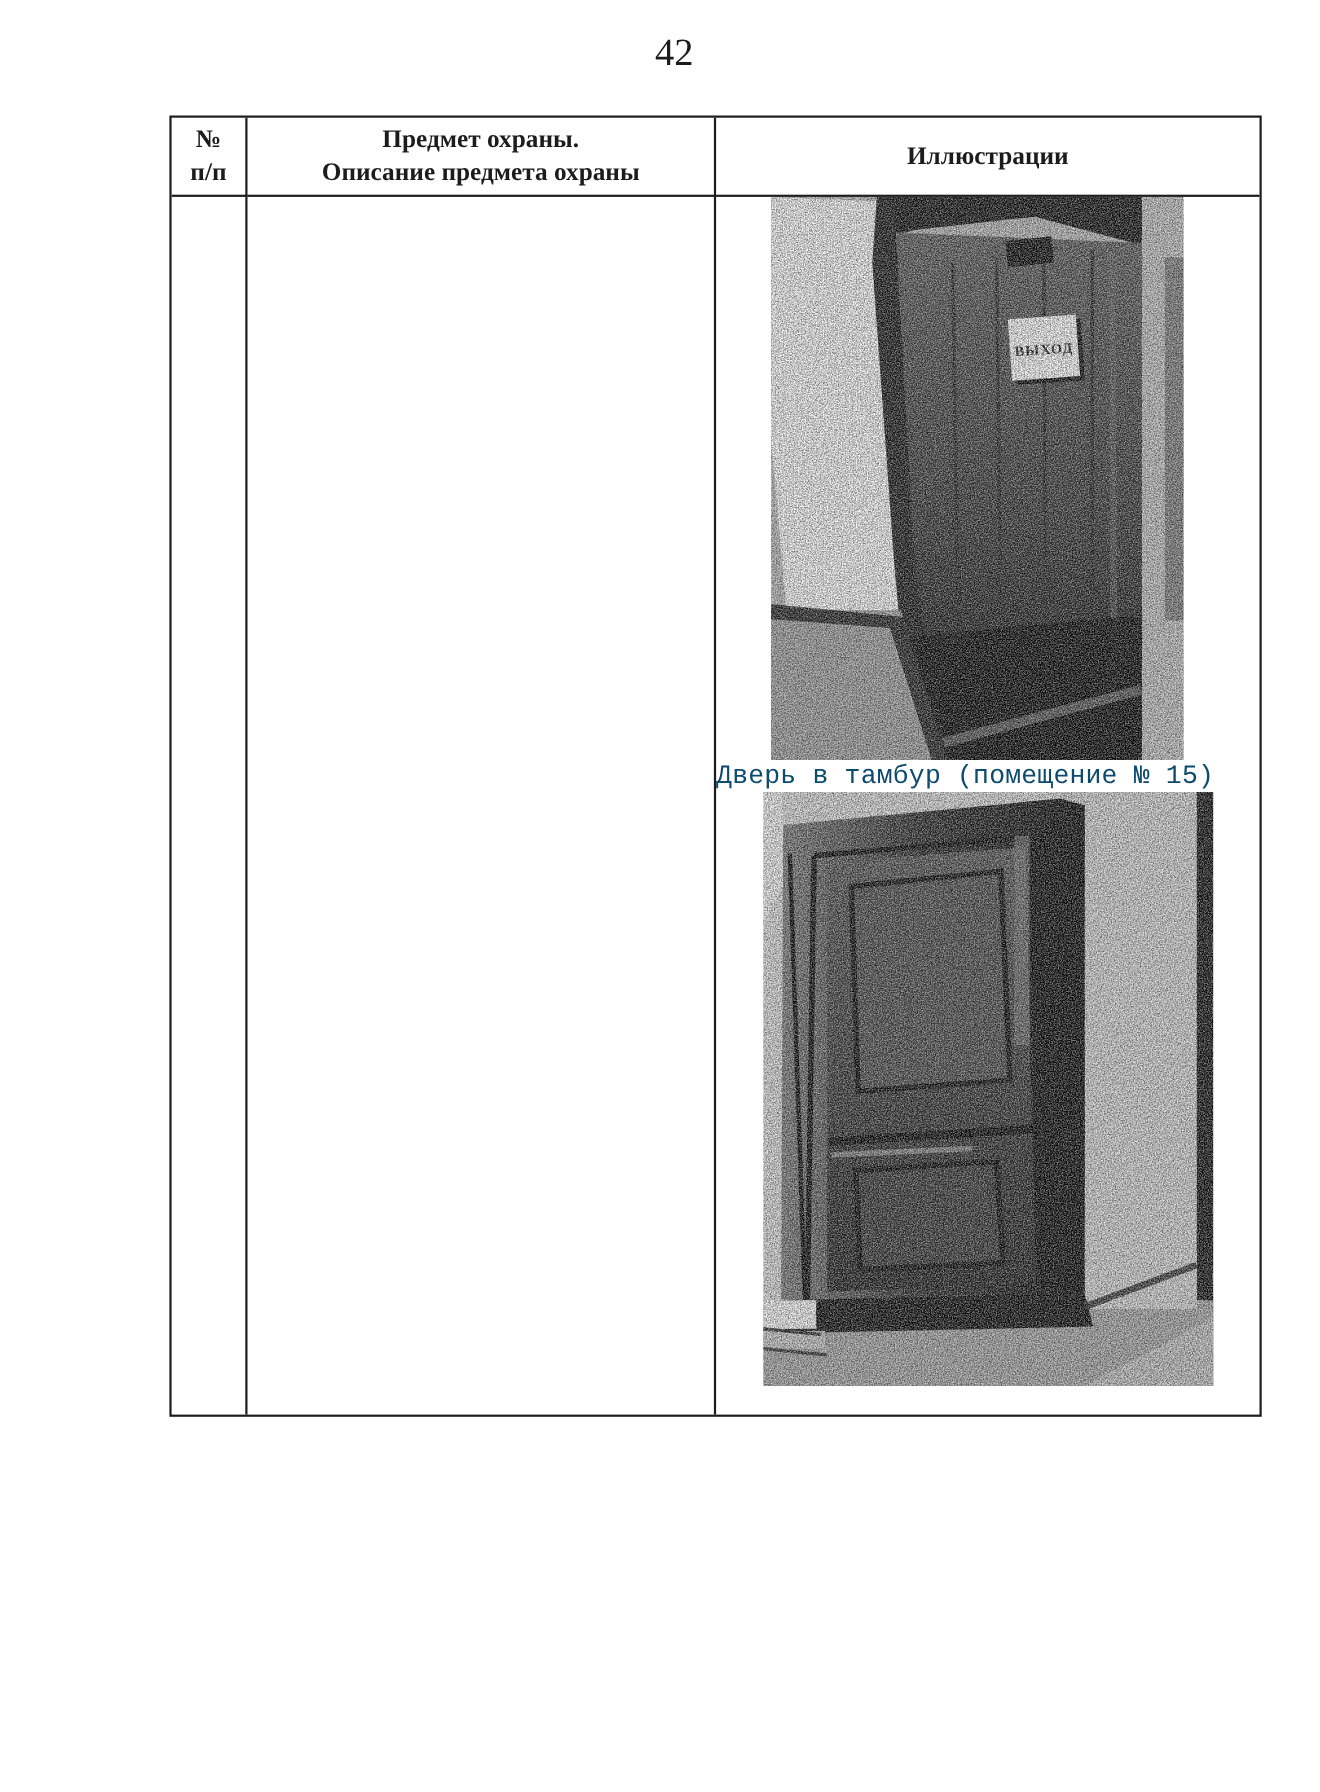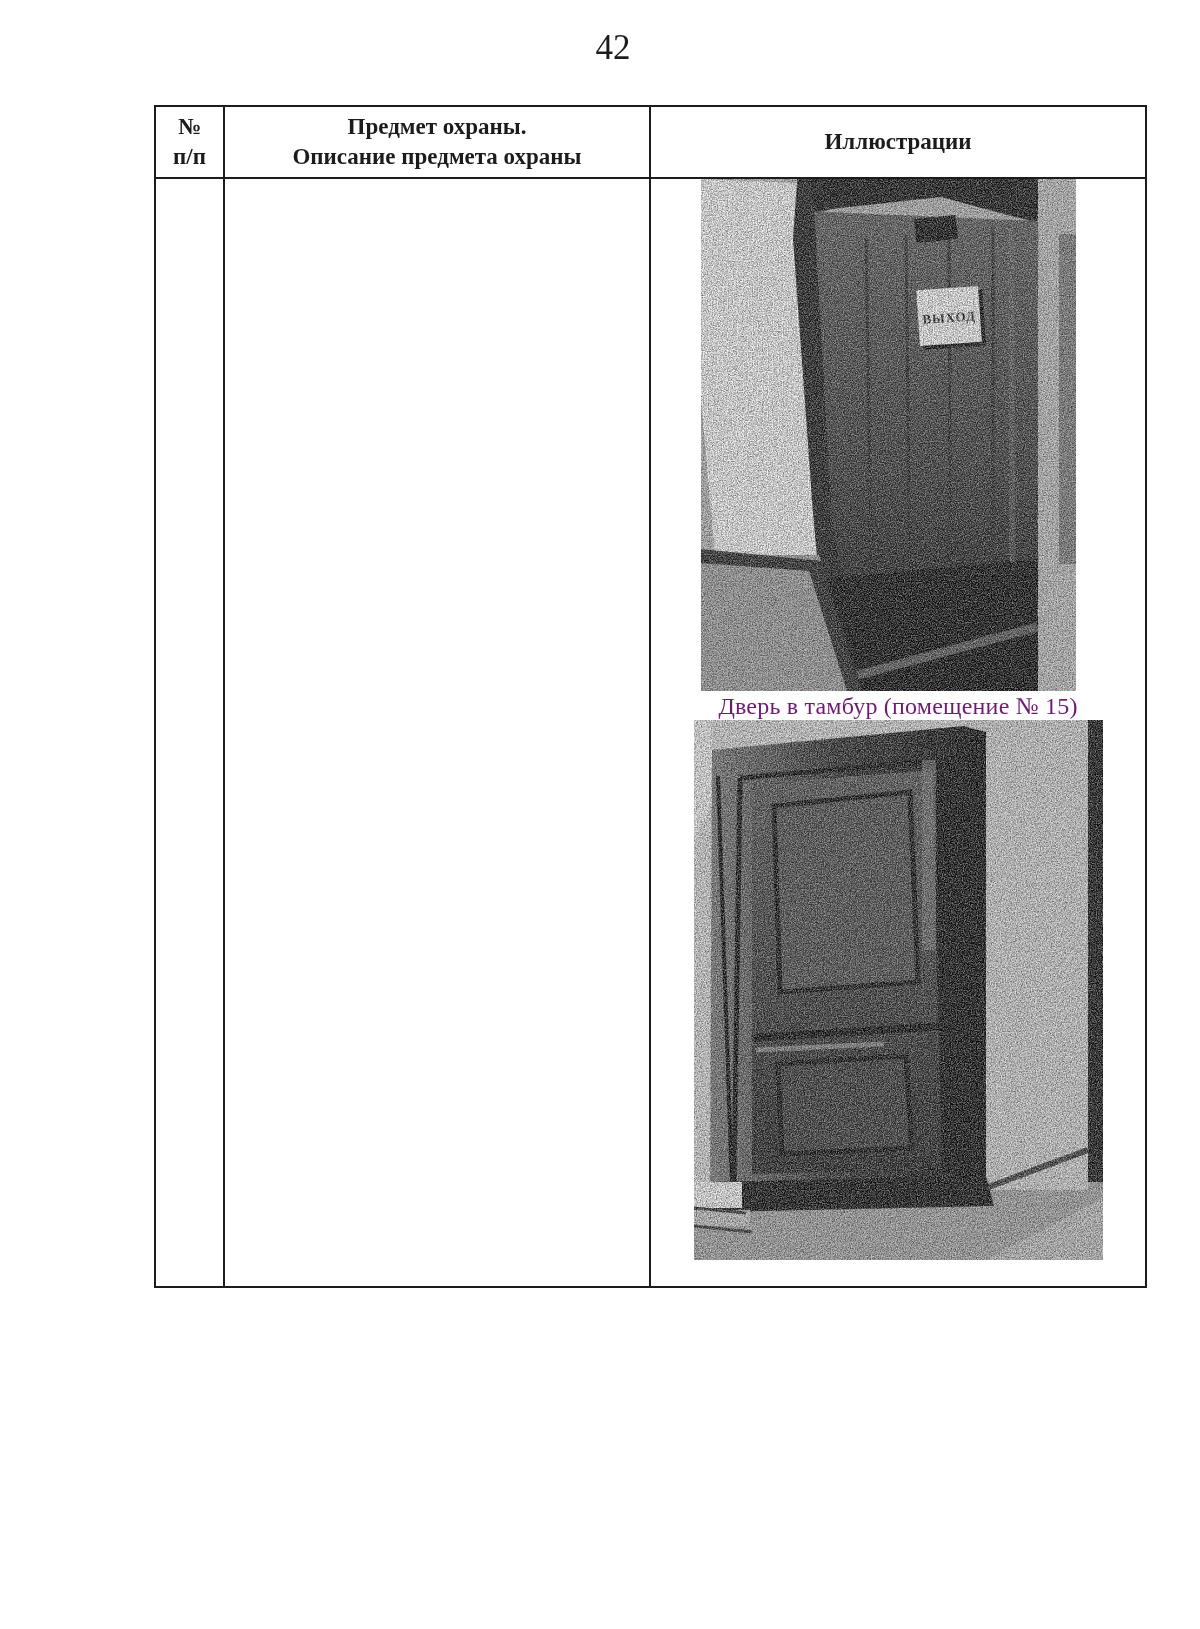--- a/index.html
+++ b/index.html
@@ -23,22 +23,22 @@
   .cell.last{border-right:none;}
   .cell.hdr{
     border-bottom:2px solid #1c1c1c;
     display:flex;align-items:center;justify-content:center;text-align:center;
     font-weight:bold;font-size:23px;line-height:1.32;white-space:pre-line;
   }
   .cell.bodyc{position:relative;}
   .photo{position:absolute;display:block;}
   .photo svg{display:block;}
   .caption{
-    position:absolute;left:0;width:100%;text-align:center;
-    font-size:24px;line-height:1.05;color:#701a75;letter-spacing:.2px;
+    position:absolute;left:0;width:100%;
+    font-size:24px;line-height:1.05;color:#0c4a6e;letter-spacing:.2px;font-family:Liberation Mono, monospace;
   }
   #photo1{left:50px;top:0px;}
   #caption1{top:515px;}
   #photo2{left:43px;top:541px;}
   #caption2{top:1082px;}
 </style>
 </head>
 <body>
 
 <svg class="page-speckle" width="1200" height="1629" viewBox="0 0 1200 1629">

